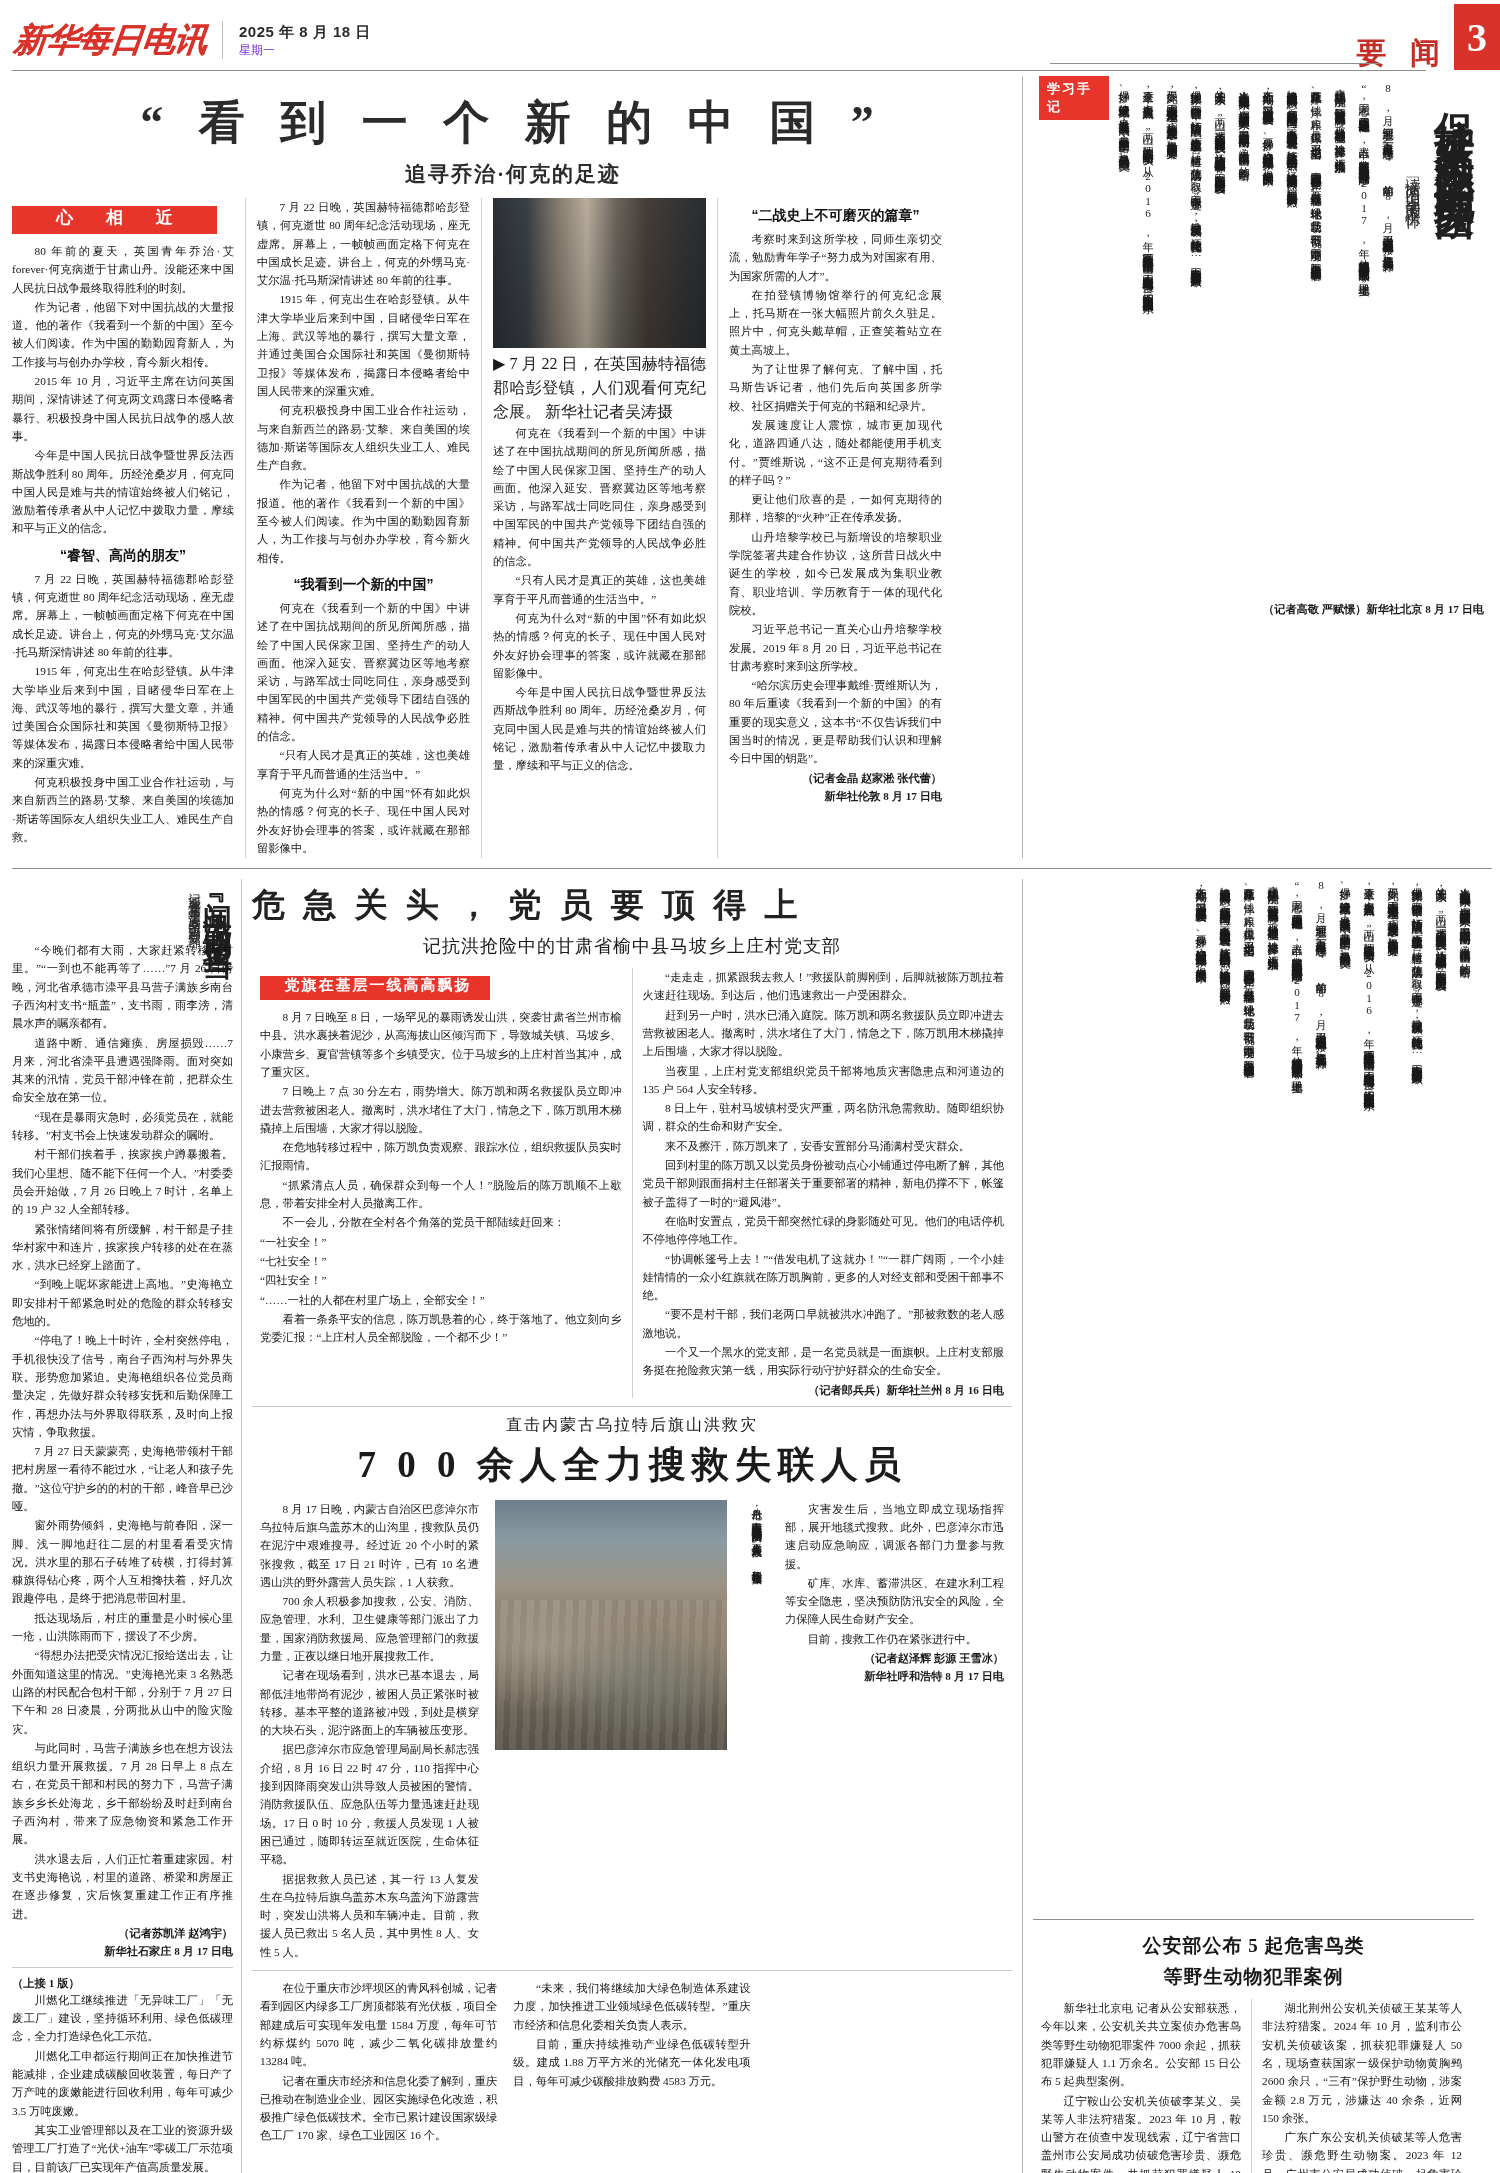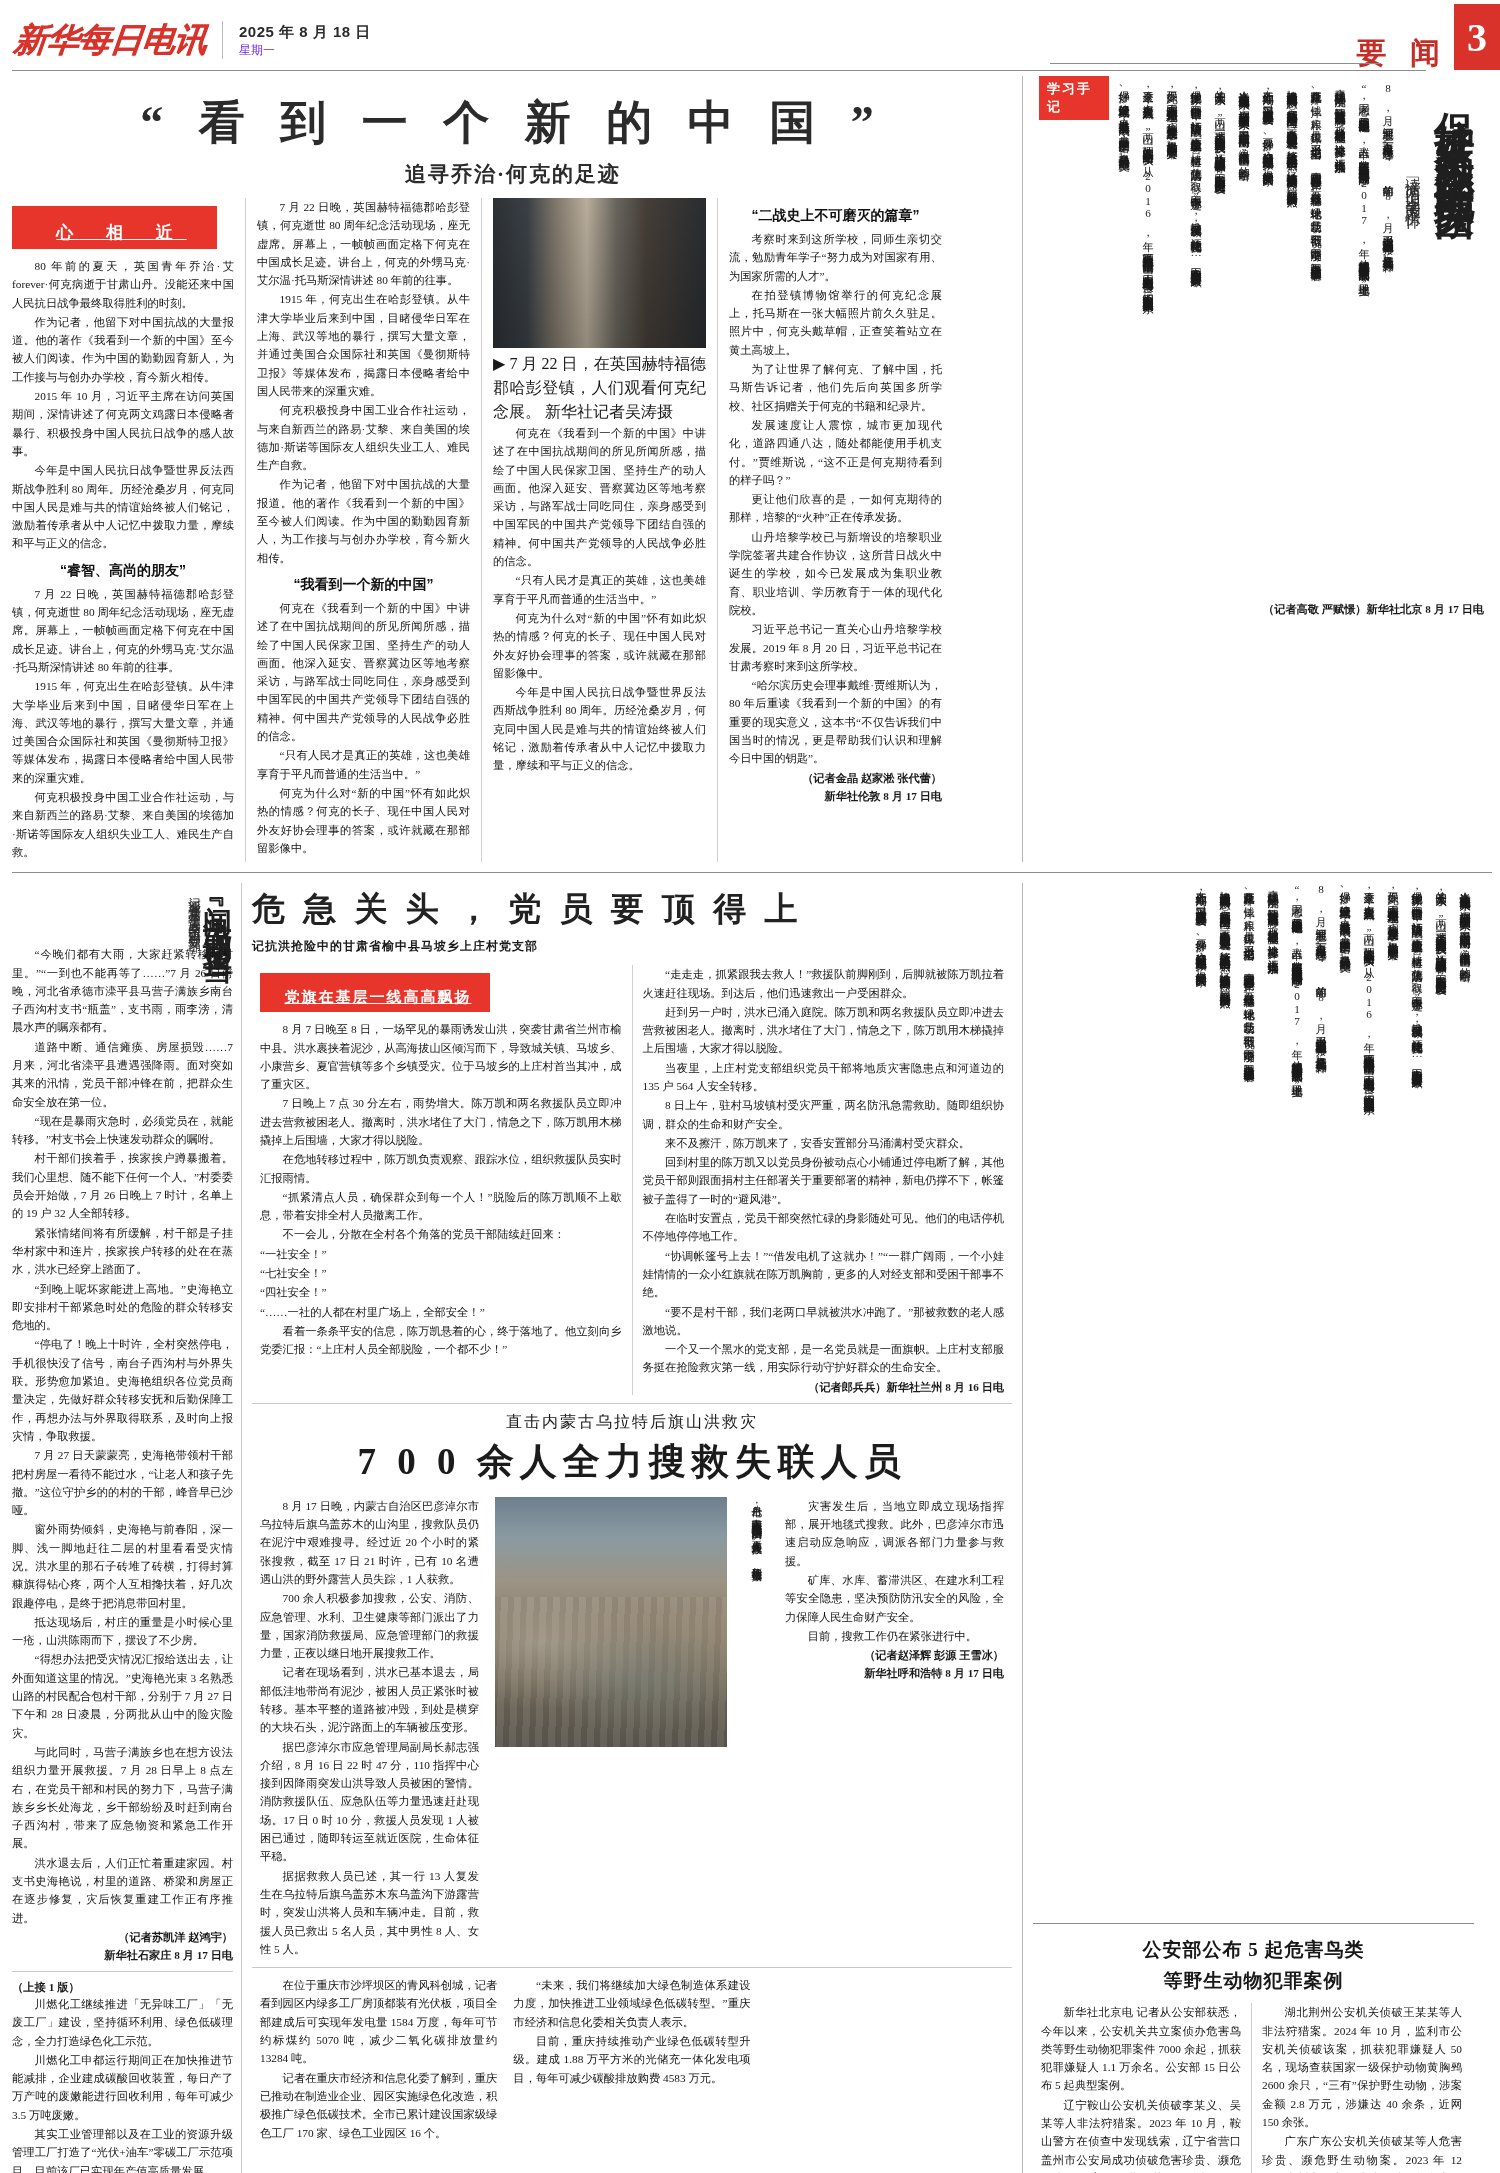--- a/index.html
+++ b/index.html
@@ -61,23 +61,22 @@
     white-space: nowrap;
   }
   .headline-sub {
     text-align: center; font-size: 21px; font-weight: bold;
     letter-spacing: 2px; color: #2b2b2b; padding-bottom: 10px;
   }
 
   .redbar {
     background: #e8352b; color: #fff; text-align: center;
     font-weight: bold; font-size: 17px; letter-spacing: 14px;
-    padding: 15px 0 5px 14px; width: 205px; margin: 8px 0 8px 0;
+    padding: 0 0 5px 14px; width: 205px; margin: 8px 0 8px 0;
     font-family: "Liberation Sans", sans-serif;
-    text-decoration: underline;
   }
   .redbar.wide { width: 230px; letter-spacing: 2px; font-size: 15px; padding-left: 6px; }
 
   .cols3 { display: flex; gap: 0; }
   .tcol { width: 231px; padding: 0 9px; }
   .tcol.first { padding-left: 0; }
   .vrule { width: 1px; background: #cfcfcf; margin: 0 2px; flex: 0 0 1px; }
 
   p.bt {
     font-size: 11.3px; line-height: 1.62; text-align: justify;
@@ -145,21 +144,21 @@
   }
   .vhead-sub {
     writing-mode: vertical-rl; text-orientation: upright;
     font-size: 12.5px; letter-spacing: 2px; color: #2a2a2a; padding-top: 4px;
   }
 
   .headline2 {
     text-align: left; font-weight: bold; font-size: 33px;
     letter-spacing: 5px; color: #222; padding: 4px 0 6px;
   }
-  .headline2-sub { text-align: left; font-size: 12px; letter-spacing: 1px; padding-bottom: 10px; font-weight: bold; }
+  .headline2-sub { text-align: center; font-size: 18px; letter-spacing: 1px; padding-bottom: 10px; }
 
   .cols2 { display: flex; }
   .mcol { width: 380px; padding: 0 8px; }
 
   
   .bot-head-sm { text-align:center; font-size: 16px; letter-spacing: 2px; margin-top: 4px; }
   .bot-head-big {
     text-align:center; font-weight: bold; font-size: 37px; letter-spacing: 6px;
     color: #1b1b1b; padding: 4px 0 10px 0;
   }

